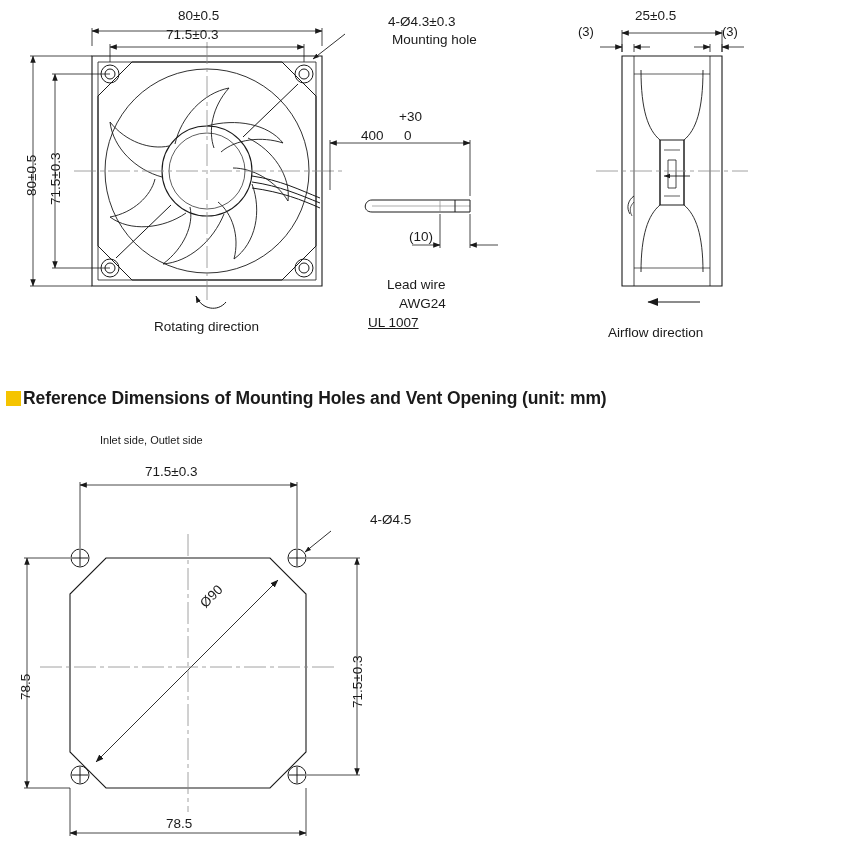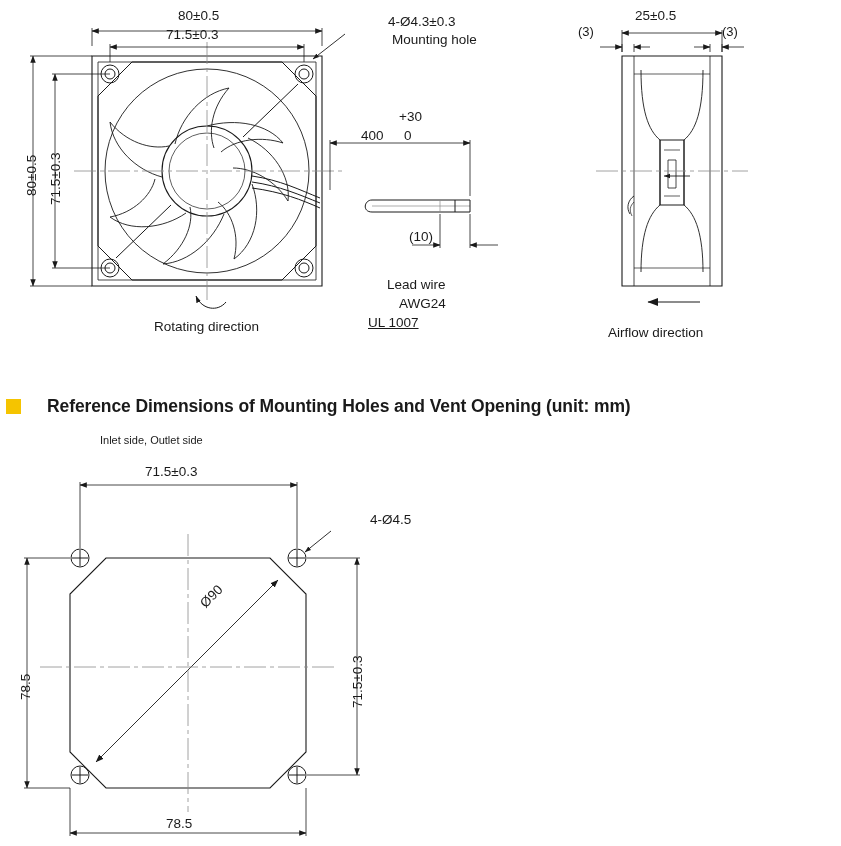--- a/index.html
+++ b/index.html
@@ -36,24 +36,24 @@
     color: #1a1a1a;
   }
   .lbl.sm { font-size: 13px; }
   .lbl.rot {
     transform-origin: 0 0;
     transform: rotate(-90deg);
   }
   .section-head {
     position: absolute;
     left: 6px;
-    top: 396px;
+    top: 388px;
     display: flex;
     align-items: center;
-    gap: 26px;
+    gap: 2px;
     text-align: center;
   }
   .swatch {
     width: 15px;
     height: 15px;
     background: #f5c400;
     display: inline-block;
   }
   .section-title {
     font-size: 17.5px;

